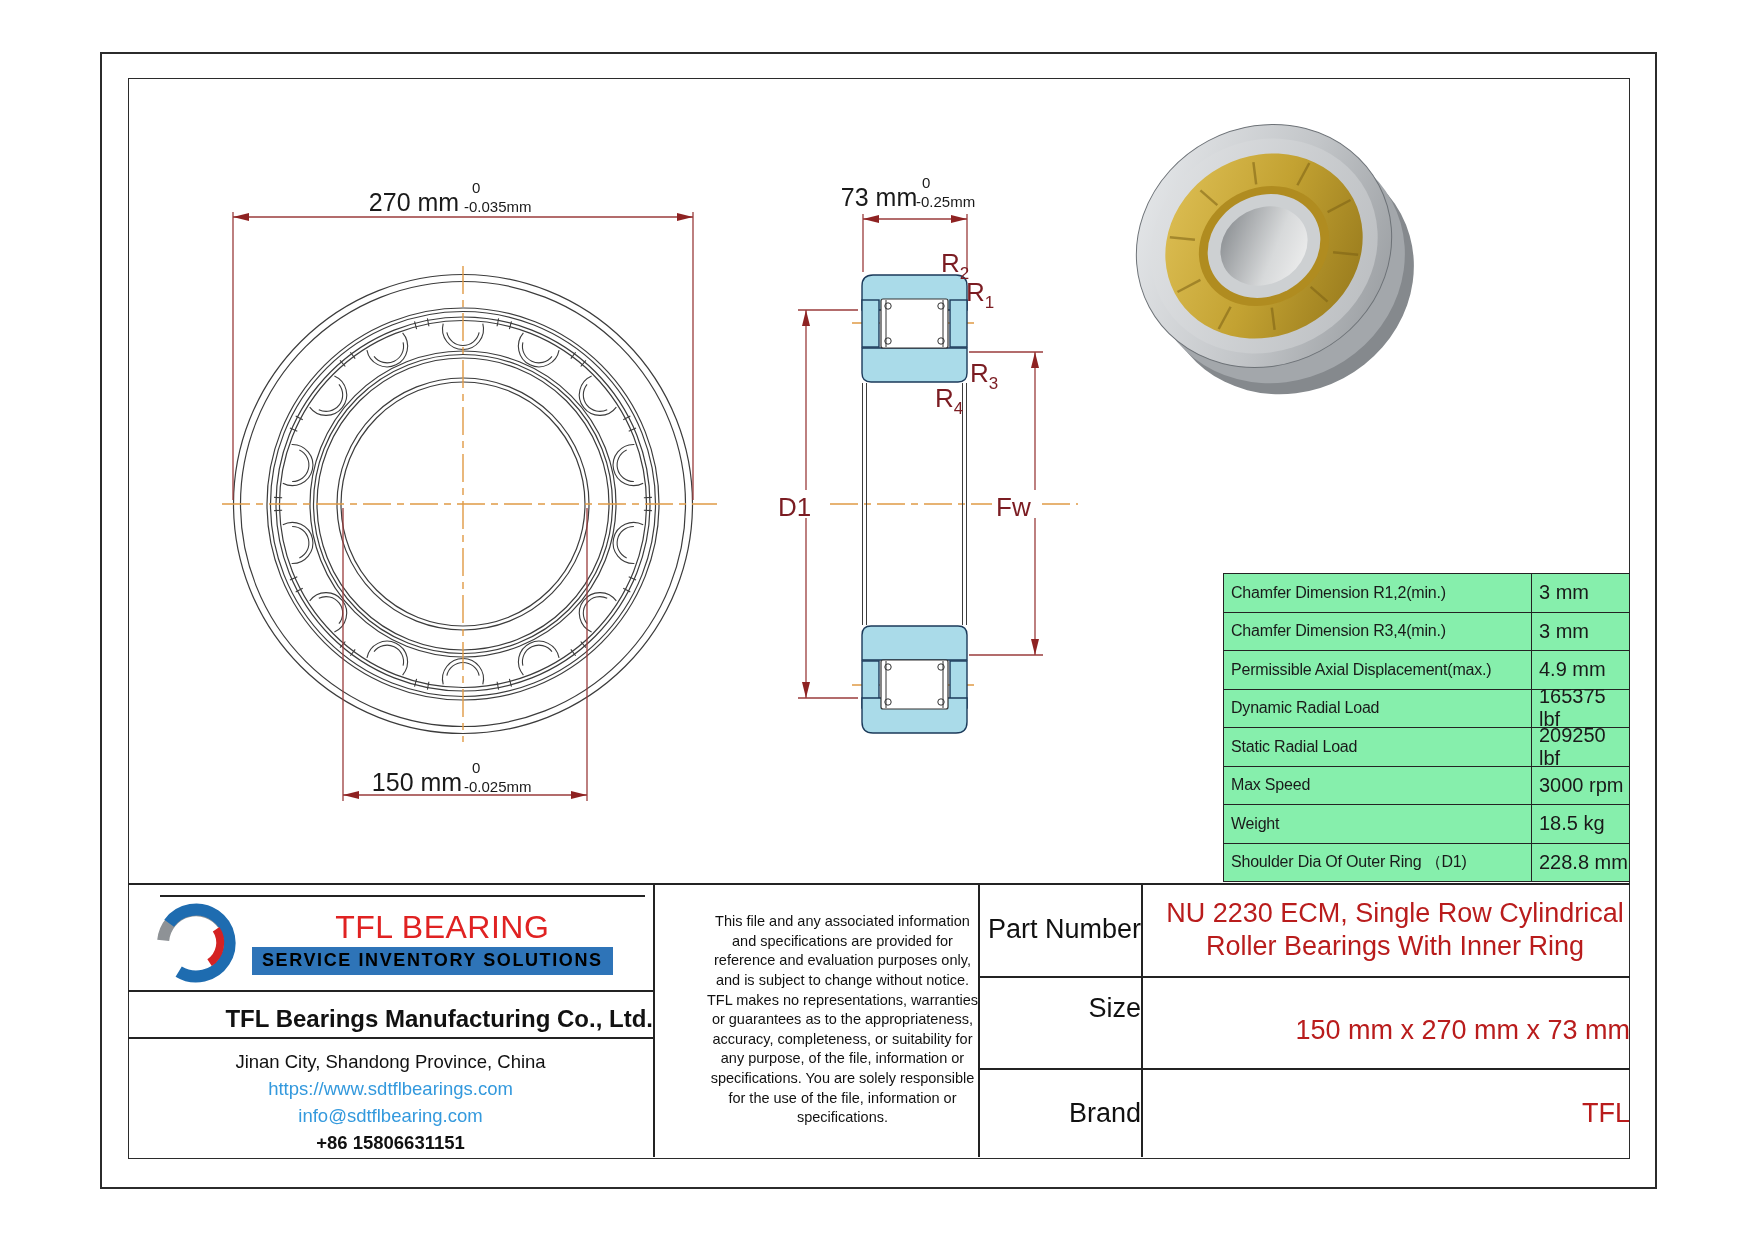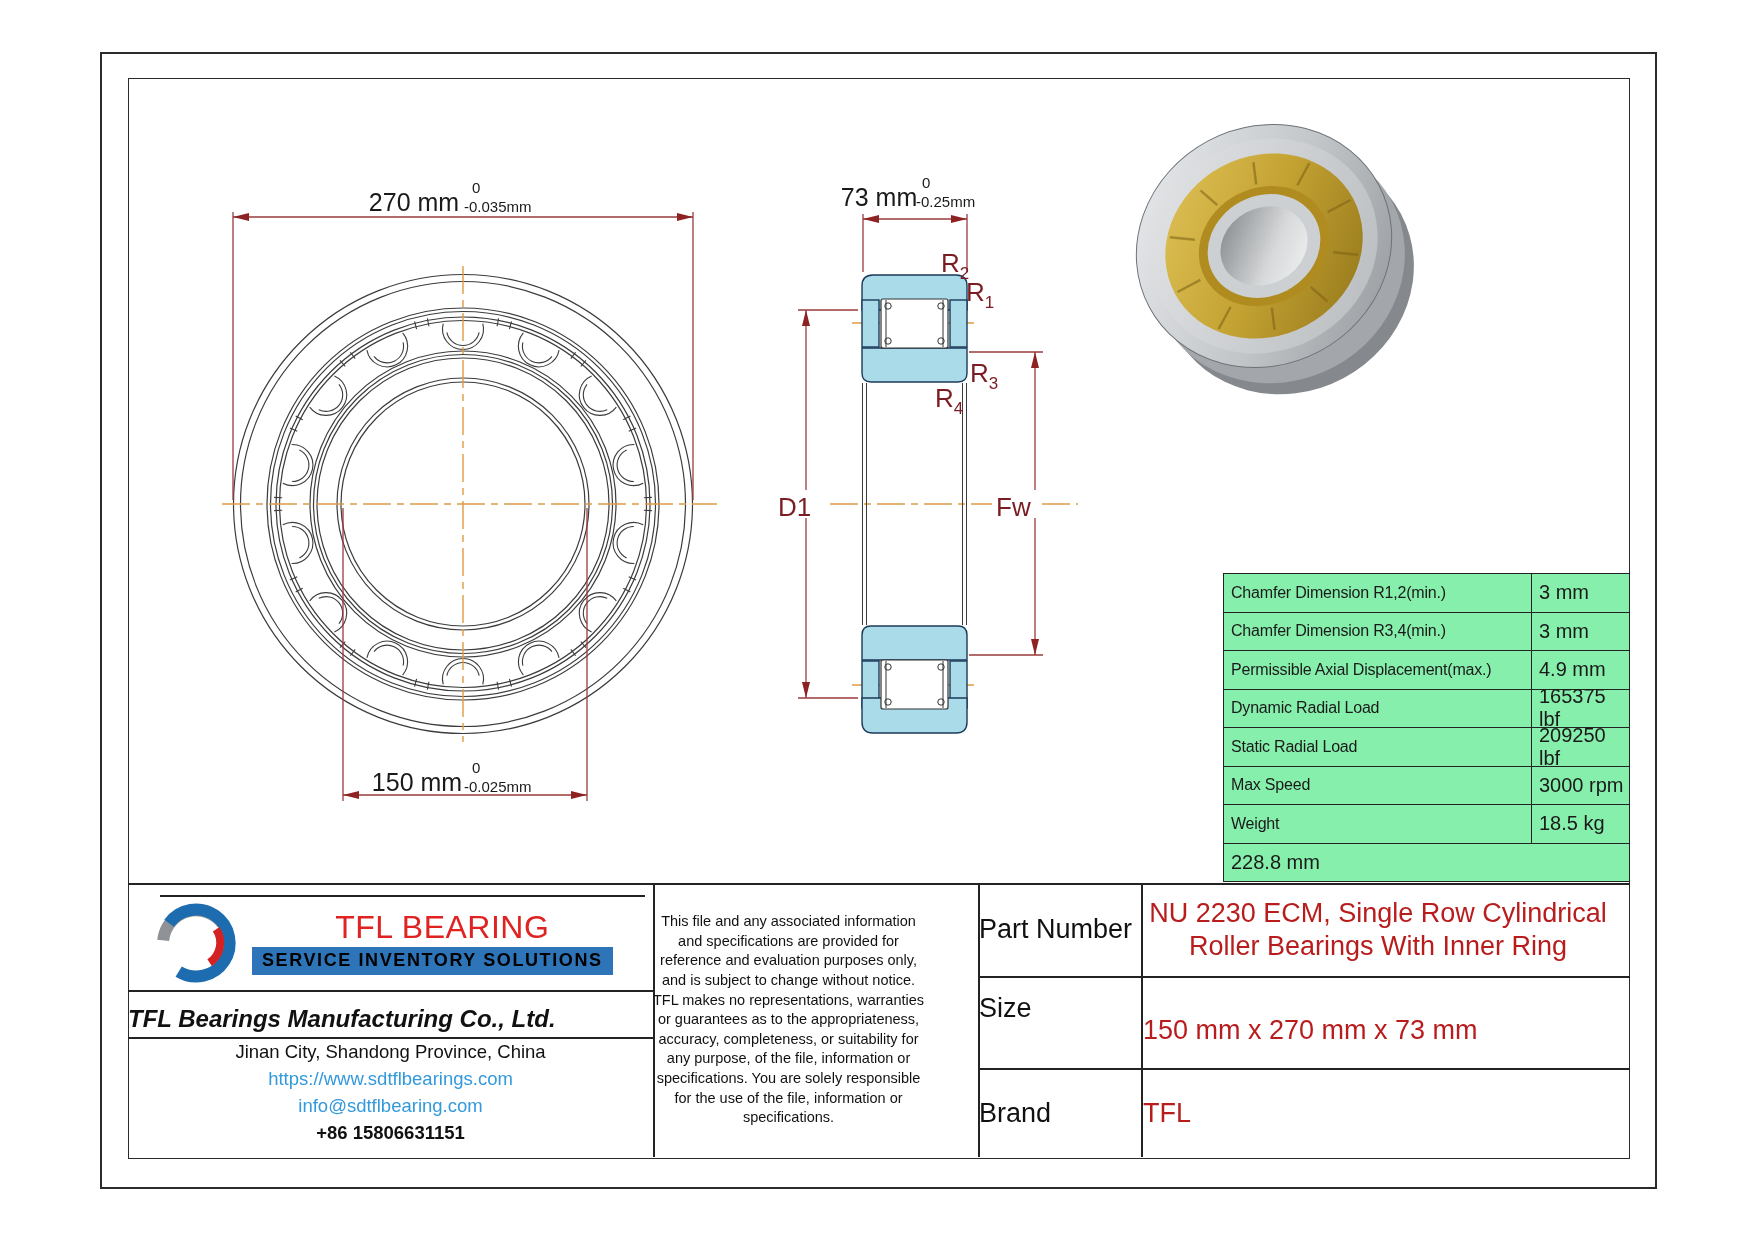--- a/index.html
+++ b/index.html
@@ -1,20 +1,20 @@
 <!DOCTYPE html>
 <html><head>
 <meta charset="utf-8">
 <style>
   html,body{margin:0;padding:0;background:#ffffff;}
   body{width:1755px;height:1240px;position:relative;font-family:"Liberation Sans", sans-serif;color:#1a1a1a;}
   .line{position:absolute;background:#232323;}
   .border-box{position:absolute;border:2px solid #2b2b2b;}
   .border-box.thin{border-width:1.5px;}
-  .cell{position:absolute;display:flex;align-items:center;justify-content:flex-start;text-align:center;}
+  .cell{position:absolute;display:flex;align-items:center;justify-content:flex-end;text-align:center;}
   
   #spec-table{position:absolute;left:1223px;top:573px;width:407px;height:309px;border:1.5px solid #232323;display:flex;flex-direction:column;box-sizing:border-box;background:#86efac;}
   .spec-row{flex:1;display:flex;border-bottom:1px solid #232323;min-height:0;}
   .spec-row:last-child{border-bottom:none;}
   .spec-label{width:300px;border-right:1px solid #232323;display:flex;align-items:center;padding-left:7px;font-size:16px;letter-spacing:-0.2px;}
   .spec-value{flex:1;display:flex;align-items:center;padding-left:7px;font-size:20px;}
   
   .tb-label{font-size:27px;color:#111;}
   .tb-value{font-size:27px;color:#b91c1c;line-height:1.22;}
   
@@ -299,20 +299,21 @@
     </div>
     <div class="spec-row">
       <div class="spec-label">Max Speed</div>
       <div class="spec-value">3000 rpm</div>
     </div>
     <div class="spec-row">
       <div class="spec-label">Weight</div>
       <div class="spec-value">18.5 kg</div>
     </div>
     <div class="spec-row">
+      <div class="spec-label">Shoulder Dia Of Outer Ring （D1)</div>
       <div class="spec-value">228.8 mm</div>
     </div>
   </div>
 
 <div class="line" style="left:128px;top:883px;width:1502px;height:1.5px;"></div>
 <div class="line" style="left:128px;top:990px;width:525px;height:1.5px;"></div>
 <div class="line" style="left:128px;top:1037px;width:525px;height:1.5px;"></div>
 <div class="line" style="left:160px;top:895px;width:485px;height:1.5px;"></div>
 <div class="line" style="left:653px;top:883px;width:1.5px;height:274px;"></div>
 <div class="line" style="left:978px;top:883px;width:1.5px;height:274px;"></div>
@@ -326,21 +327,21 @@
       <path d="M 31,11 A 33,33 0 0 1 -31,11" fill="none" stroke="#8e9296" stroke-width="12" transform="rotate(180)"></path>
       <path d="M 32.5,-8 A 33.5,33.5 0 1 0 5,33" fill="none" stroke="#1e6cb0" stroke-width="12" transform="rotate(150)"></path>
       <path d="M 23,-8 A 24,24 0 0 1 8,22.5" fill="none" stroke="#d42222" stroke-width="8"></path>
     </g>
   </svg>
   <div id="logo-text-col">
     <div id="logo-title">TFL BEARING</div>
     <div id="logo-banner">SERVICE INVENTORY SOLUTIONS</div>
   </div>
 </div>
-<div class="cell" style="left:128px;top:991px;width:525px;height:55px;font-style:italic;">
+<div class="cell" style="left:128px;top:991px;width:525px;height:55px;">
   <span id="company-name">TFL Bearings Manufacturing Co., Ltd.</span>
 </div>
 <div class="cell" style="left:128px;top:1038px;width:525px;height:118px;flex-direction:column;">
   <div class="addr-line">Jinan City, Shandong Province, China</div>
   <div class="addr-line addr-link">https://www.sdtflbearings.com</div>
   <div class="addr-line addr-link">info@sdtflbearing.com</div>
   <div class="addr-line addr-phone">+86 15806631151</div>
 </div>
 
 <div class="cell" style="left:653px;top:884px;width:325px;height:272px;">

